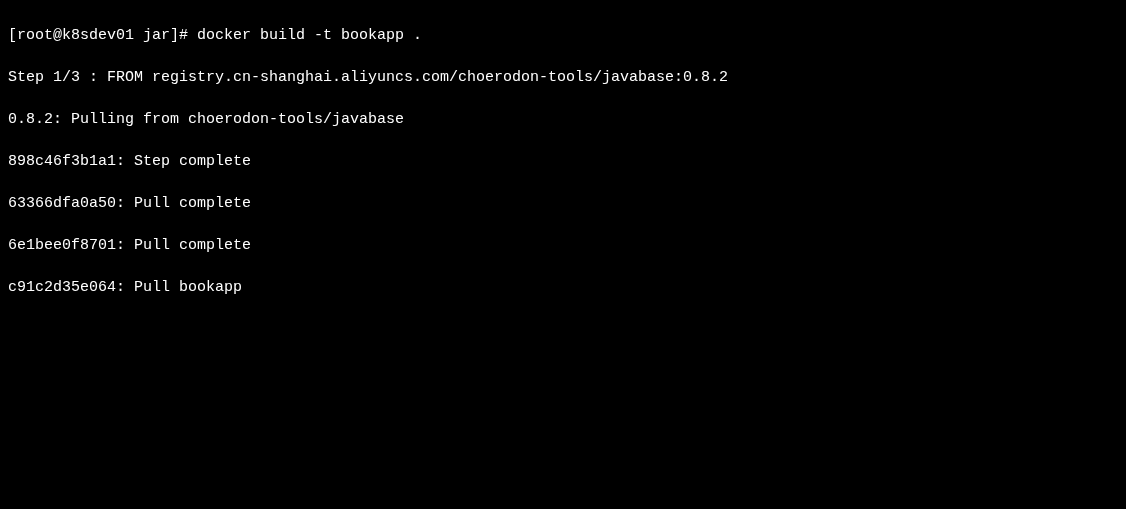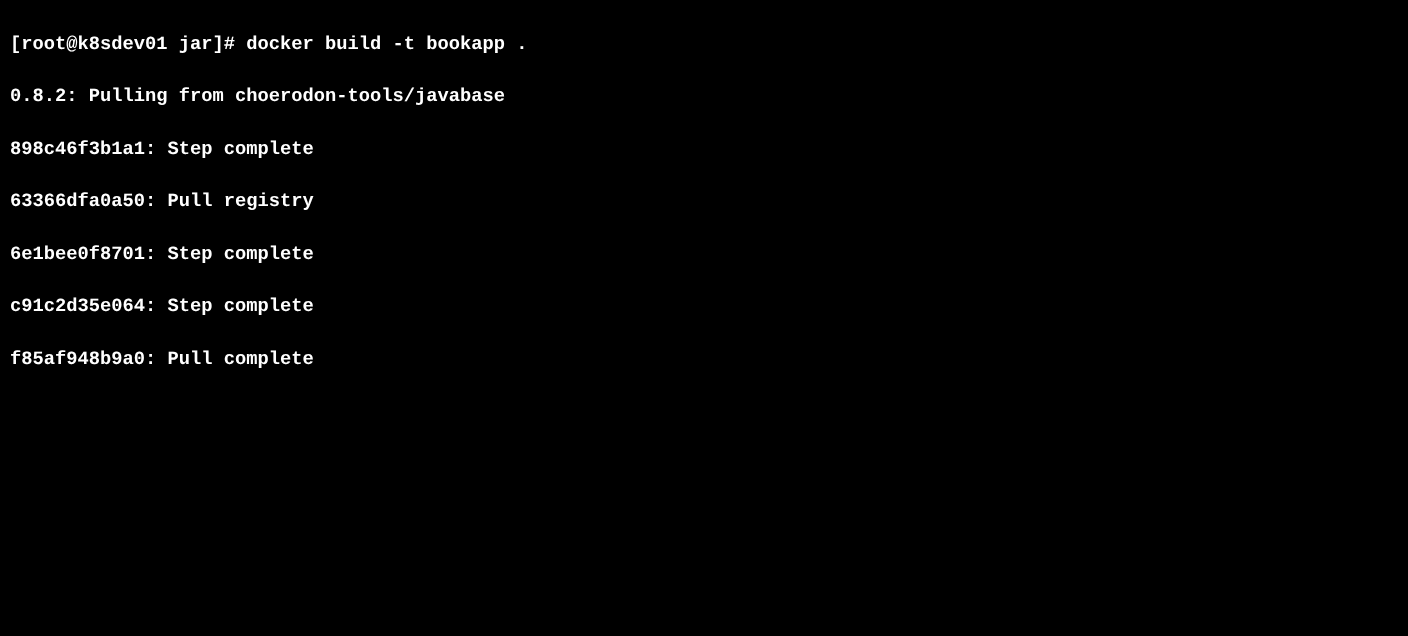--- a/index.html
+++ b/index.html
@@ -16,34 +16,33 @@
       padding: 4px 8px;
       width: 1126px;
       height: 509px;
       overflow: hidden;
     }
     .terminal {
       white-space: pre;
     }
     .line {
       display: block;
-      font-weight: bold;
     }
   </style>
 </head>
 <body>
 
 <div class="terminal">
 <span class="line"><span>[root@k8sdev01 jar]# </span><span>docker build -t bookapp .</span></span>
+<span class="line">Step 1/3 : FROM registry.cn-shanghai.aliyuncs.com/choerodon-tools/javabase:0.8.2</span>
 <span class="line">0.8.2: Pulling from choerodon-tools/javabase</span>
 <span class="line">898c46f3b1a1: Step complete</span>
-<span class="line">63366dfa0a50: Pull registry</span>
-<span class="line">6e1bee0f8701: Step complete</span>
-<span class="line">c91c2d35e064: Step complete</span>
-<span class="line">f85af948b9a0: Pull complete</span>
+<span class="line">63366dfa0a50: Pull complete</span>
+<span class="line">6e1bee0f8701: Pull complete</span>
+<span class="line">c91c2d35e064: Pull bookapp</span>
 
 
 
 
 
 
 
 
 
 

